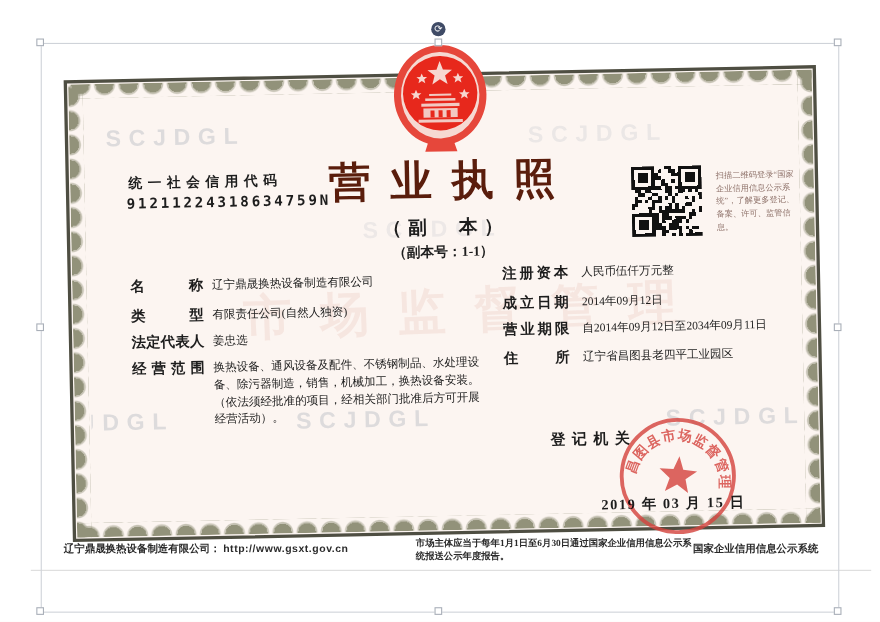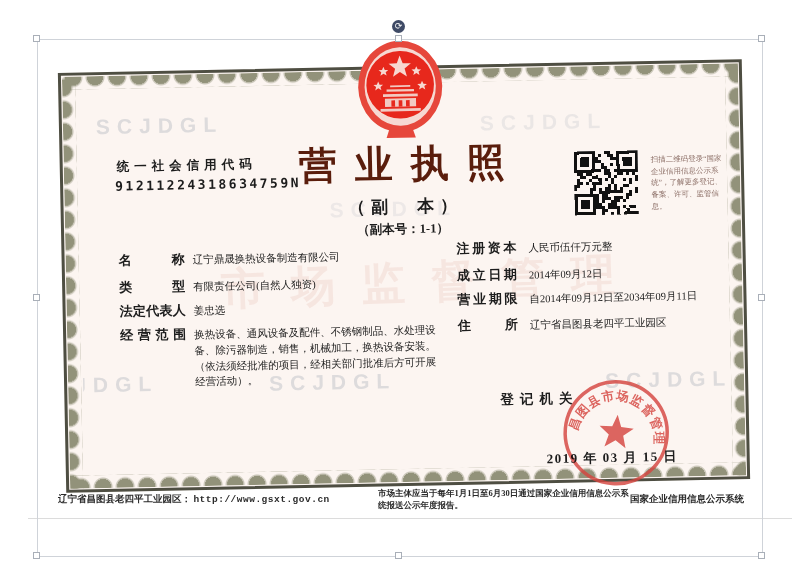--- a/index.html
+++ b/index.html
@@ -75,21 +75,21 @@
   .reg-label { position:absolute; left:433px; top:324px; font-size:13.5px; font-weight:bold;
     letter-spacing:6px; }
   .issue-date { position:absolute; left:478px; top:384px; width:220px; font-size:13px;
     font-weight:bold; letter-spacing:1.5px; z-index:7; }
   .seal { position:absolute; left:492px; top:312px; width:112px; height:112px; z-index:8;
     mix-blend-mode:multiply; opacity:.82; transform:rotate(6deg); pointer-events:none; }
 
   
   .footer-left { position:absolute; left:58px; top:493px; font-size:9.5px; font-weight:bold;
     color:#2a2a2a; font-family:"Liberation Serif",serif; }
-  .footer-left .url { font-family:Liberation Mono, monospace; letter-spacing:.5px; }
+  .footer-left .url { font-family:Liberation Sans, sans-serif; letter-spacing:.5px; }
   .footer-mid { position:absolute; left:378px; top:487px; width:252px; font-size:8.5px;
     line-height:1.45; color:#2a2a2a; font-weight:bold; font-family:"Liberation Serif",serif; }
   .footer-right { position:absolute; left:630px; top:493px; font-size:9.5px; font-weight:bold;
     color:#2a2a2a; font-family:"Liberation Serif",serif; }
 </style>
 </head>
 <body>
 
 <div class="cert">
   <div class="band t"></div>
@@ -413,21 +413,21 @@
         <polygon fill="#d5453f" points="56,38 60.47,49.85 73.12,50.44 63.23,58.35 66.58,70.56 56,63.6 45.42,70.56 48.77,58.35 38.88,50.44 51.53,49.85"></polygon>
         <text font-size="12.5" fill="#d5453f" font-weight="bold" letter-spacing="1" font-family="Liberation Serif, serif">
           <textPath href="#sealArc" startOffset="4">昌图县市场监督管理局</textPath>
         </text>
       </svg>
     </div>
   </div>
 </div>
 
 <div class="footer-left">
-  <span>辽宁省昌图县老四平工业园区：</span>
+  <span>辽宁鼎晟换热设备制造有限公司：</span>
   <span class="url">http://www.gsxt.gov.cn</span>
 </div>
 <div class="footer-mid">市场主体应当于每年1月1日至6月30日通过国家企业信用信息公示系统报送公示年度报告。</div>
 <div class="footer-right">国家企业信用信息公示系统</div>
 <div class="paper-edge-bottom"></div>
 
 <div class="sel-line" style="left:37px; top:39px; width:725px; height:1px;"></div>
 <div class="sel-line" style="left:37px; top:39px; width:1px; height:517px;"></div>
 <div class="sel-line" style="left:762px; top:39px; width:1px; height:517px;"></div>
 <div class="sel-line" style="left:37px; top:556px; width:725px; height:1px;"></div>

